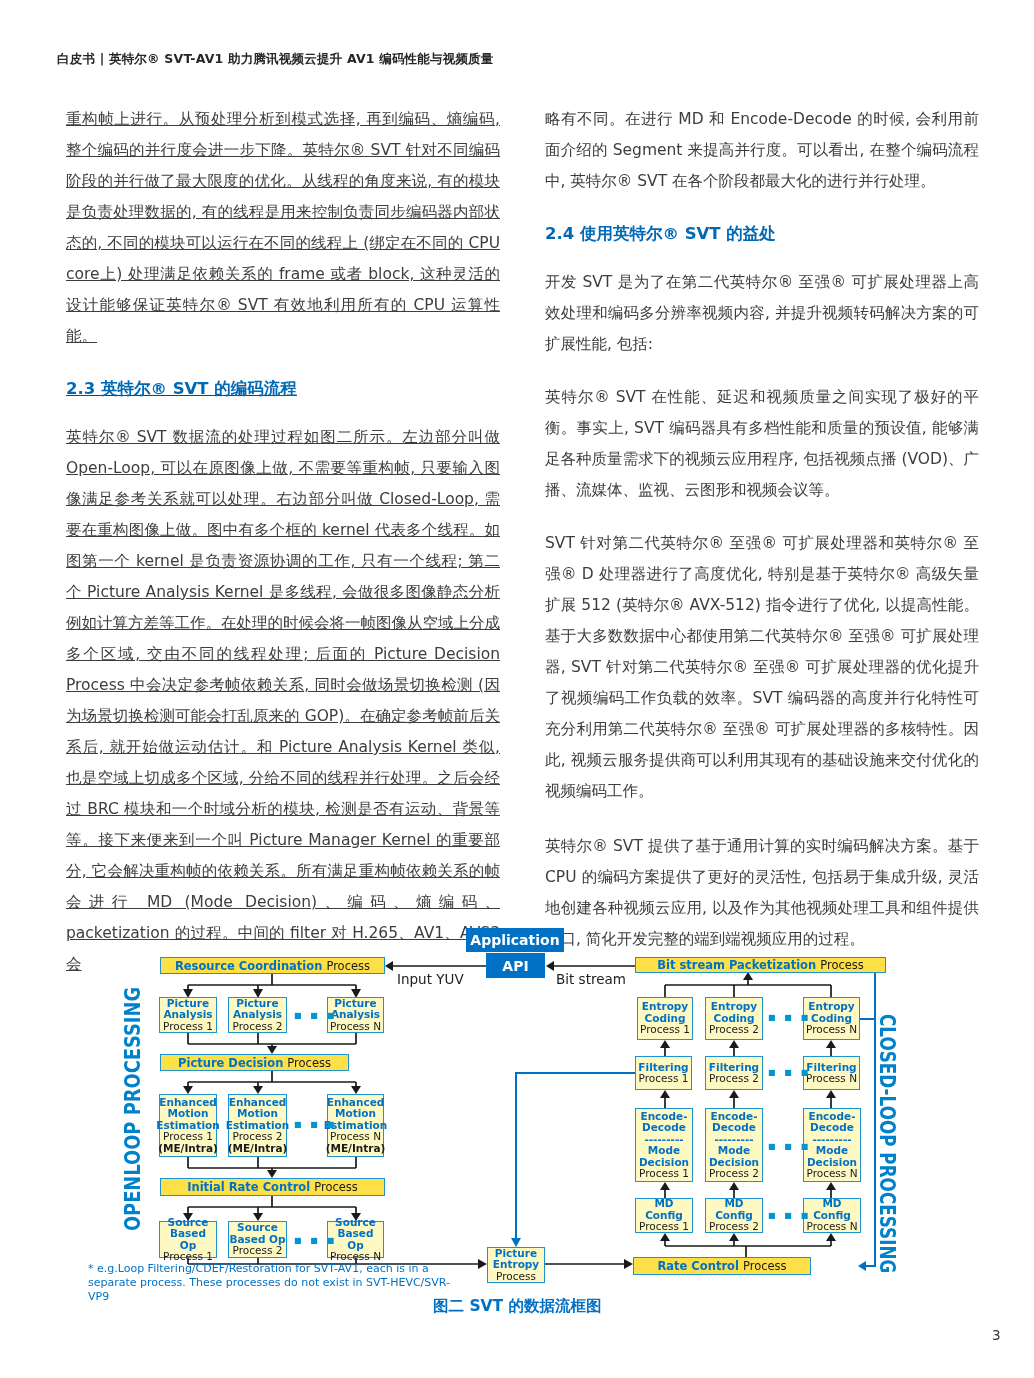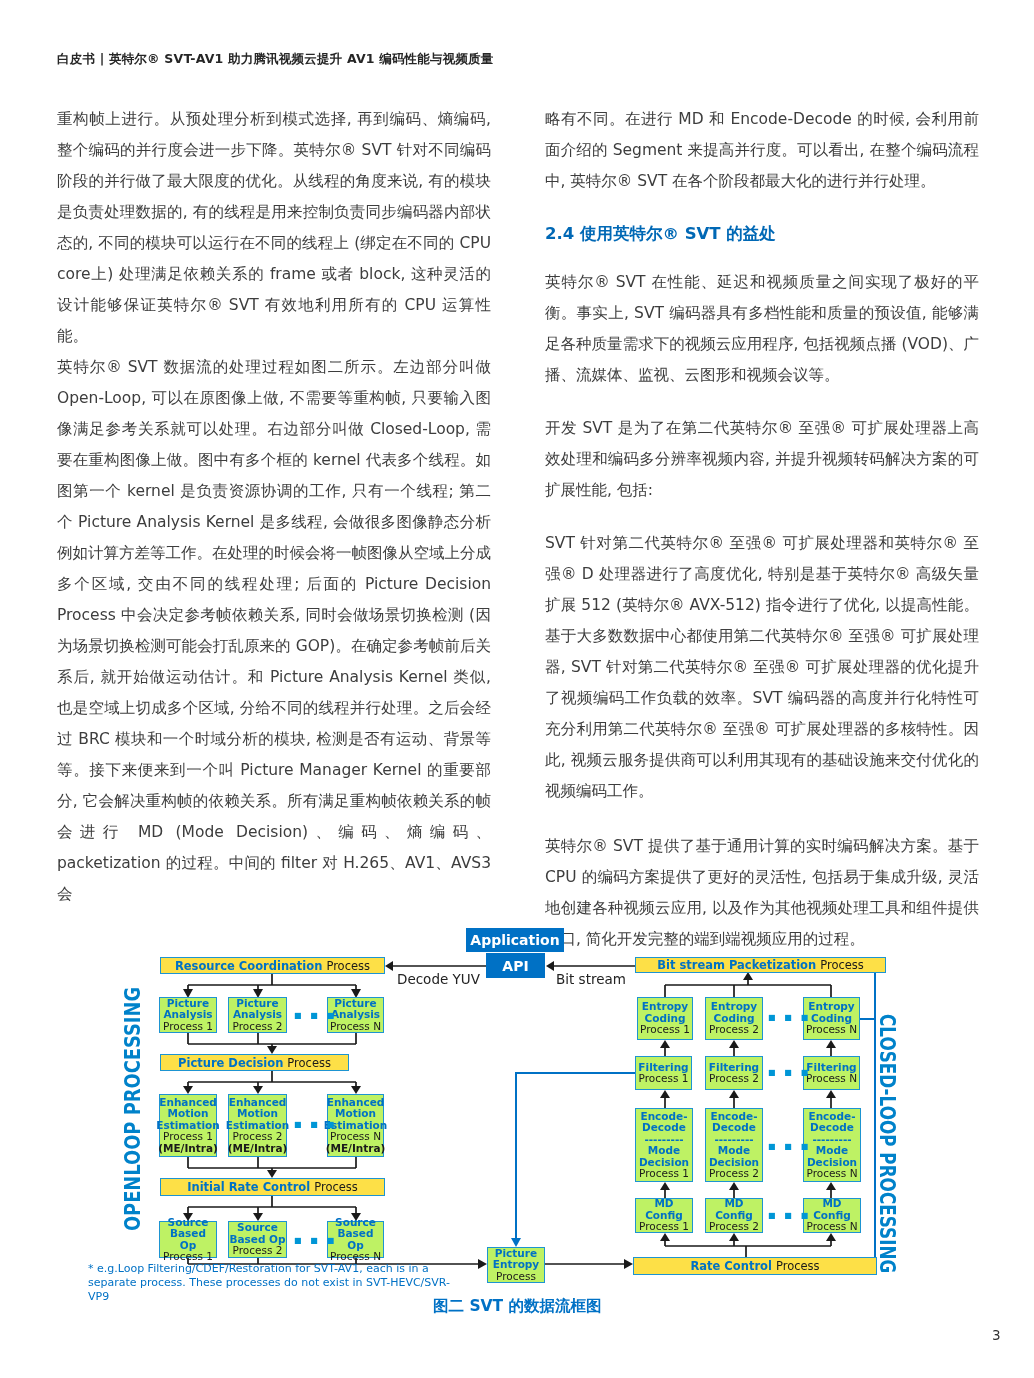--- a/index.html
+++ b/index.html
@@ -1,33 +1,33 @@
 <!DOCTYPE html>
 <html><head>
 <meta charset="utf-8">
 <style>
   html,body{margin:0;padding:0;background:#e8e8e8;}
   .page{position:relative;width:1034px;height:1378px;background:#ffffff;margin:0 auto;
         font-family:"DejaVu Sans",sans-serif;overflow:hidden;}
   .hdr{position:absolute;left:57px;top:51px;font-size:12.5px;font-weight:bold;color:#262626;letter-spacing:.2px;}
   .col{position:absolute;top:104px;width:434px;font-size:15.5px;line-height:31px;color:#3d3d3d;text-align:justify;}
-  .col-left{left:57px;}
+  .col-left{left:66px;text-decoration:underline;}
   .col-right{left:545px;}
   .col p{margin:0 0 22px 0;}
   .col p.tight{margin-bottom:0;}
   .col h3{margin:27px 0 23px 0;font-size:16.5px;line-height:20px;font-weight:bold;color:#0068b5;}
   
   .diagram{position:absolute;left:0;top:0;width:1034px;height:1378px;pointer-events:none;}
   .fillbox{position:absolute;background:#0071c5;color:#fff;font-weight:bold;font-size:14px;
            display:flex;align-items:center;justify-content:center;box-sizing:border-box;}
   .wbox{position:absolute;background:#fde047;border:1.5px solid #1d94d1;box-sizing:border-box;
         display:flex;align-items:center;justify-content:center;font-size:11.5px;white-space:nowrap;}
   .wbox .b{color:#0071c5;font-weight:bold;}
   .wbox .k{color:#1a1a1a;margin-left:4px;}
-  .sbox{position:absolute;background:#bef264;border:1.5px solid #1d94d1;box-sizing:border-box;
+  .sbox{position:absolute;background:#fef9c3;border:1.5px solid #1d94d1;box-sizing:border-box;
         display:flex;flex-direction:column;align-items:center;justify-content:center;
         text-align:center;font-size:10.5px;line-height:11.5px;}
   .sbox .b{color:#0071c5;font-weight:bold;display:block;}
   .sbox .k{color:#1a1a1a;display:block;}
   .sbox .kb{color:#1a1a1a;font-weight:bold;display:block;}
   .dots{position:absolute;color:#0096d6;font-size:8px;letter-spacing:3px;font-weight:bold;}
   .flowlabel{position:absolute;font-size:13.5px;color:#222;}
   .sidelabel{position:absolute;font-weight:bold;font-size:21px;color:#0082ca;text-align:center;white-space:nowrap;}
   .sidelabel.left{transform:rotate(-90deg) scale(.85,1);}
   .sidelabel.right{transform:rotate(90deg) scale(.8,1);}
@@ -38,28 +38,29 @@
 </style>
 </head>
 <body>
 
 <div class="page">
 
   <div class="hdr">白皮书 | 英特尔® SVT-AV1 助力腾讯视频云提升 AV1 编码性能与视频质量</div>
 
   <div class="col col-left">
     <p class="tight">重构帧上进行。从预处理分析到模式选择, 再到编码、熵编码, 整个编码的并行度会进一步下降。英特尔® SVT 针对不同编码阶段的并行做了最大限度的优化。从线程的角度来说, 有的模块是负责处理数据的, 有的线程是用来控制负责同步编码器内部状态的, 不同的模块可以运行在不同的线程上 (绑定在不同的 CPU core上) 处理满足依赖关系的 frame 或者 block, 这种灵活的设计能够保证英特尔® SVT 有效地利用所有的 CPU 运算性能。</p>
+    <h3>2.3 英特尔® SVT 的编码流程</h3>
     <p>英特尔® SVT 数据流的处理过程如图二所示。左边部分叫做 Open-Loop, 可以在原图像上做, 不需要等重构帧, 只要输入图像满足参考关系就可以处理。右边部分叫做 Closed-Loop, 需要在重构图像上做。图中有多个框的 kernel 代表多个线程。如图第一个 kernel 是负责资源协调的工作, 只有一个线程; 第二个 Picture Analysis Kernel 是多线程, 会做很多图像静态分析例如计算方差等工作。在处理的时候会将一帧图像从空域上分成多个区域, 交由不同的线程处理; 后面的 Picture Decision Process 中会决定参考帧依赖关系, 同时会做场景切换检测 (因为场景切换检测可能会打乱原来的 GOP)。在确定参考帧前后关系后, 就开始做运动估计。和 Picture Analysis Kernel 类似, 也是空域上切成多个区域, 分给不同的线程并行处理。之后会经过 BRC 模块和一个时域分析的模块, 检测是否有运动、背景等等。接下来便来到一个叫 Picture Manager Kernel 的重要部分, 它会解决重构帧的依赖关系。所有满足重构帧依赖关系的帧会进行 MD (Mode Decision)、编码、熵编码、packetization 的过程。中间的 filter 对 H.265、AV1、AVS3 会</p>
   </div>
 
   <div class="col col-right">
     <p class="tight">略有不同。在进行 MD 和 Encode-Decode 的时候, 会利用前面介绍的 Segment 来提高并行度。可以看出, 在整个编码流程中, 英特尔® SVT 在各个阶段都最大化的进行并行处理。</p>
     <h3>2.4 使用英特尔® SVT 的益处</h3>
+    <p>开发 SVT 是为了在第二代英特尔® 至强® 可扩展处理器上高效处理和编码多分辨率视频内容, 并提升视频转码解决方案的可扩展性能, 包括:</p>
     <p>英特尔® SVT 在性能、延迟和视频质量之间实现了极好的平衡。事实上, SVT 编码器具有多档性能和质量的预设值, 能够满足各种质量需求下的视频云应用程序, 包括视频点播 (VOD)、广播、流媒体、监视、云图形和视频会议等。</p>
-    <p>开发 SVT 是为了在第二代英特尔® 至强® 可扩展处理器上高效处理和编码多分辨率视频内容, 并提升视频转码解决方案的可扩展性能, 包括:</p>
     <p style="margin-bottom:24px">SVT 针对第二代英特尔® 至强® 可扩展处理器和英特尔® 至强® D 处理器进行了高度优化, 特别是基于英特尔® 高级矢量扩展 512 (英特尔® AVX-512) 指令进行了优化, 以提高性能。基于大多数数据中心都使用第二代英特尔® 至强® 可扩展处理器, SVT 针对第二代英特尔® 至强® 可扩展处理器的优化提升了视频编码工作负载的效率。SVT 编码器的高度并行化特性可充分利用第二代英特尔® 至强® 可扩展处理器的多核特性。因此, 视频云服务提供商可以利用其现有的基础设施来交付优化的视频编码工作。</p>
     <p>英特尔® SVT 提供了基于通用计算的实时编码解决方案。基于 CPU 的编码方案提供了更好的灵活性, 包括易于集成升级, 灵活地创建各种视频云应用, 以及作为其他视频处理工具和组件提供接口, 简化开发完整的端到端视频应用的过程。</p>
   </div>
 
   <div class="diagram">
 
     <svg class="wires" width="1034" height="1378" viewBox="0 0 1034 1378">
       <g stroke="#1a1a1a" stroke-width="1.7" fill="none">
         <path d="M272,974V985 M188,985H356 M188,985V991 M258,985V991 M356,985V991"></path>
         <path d="M188,1033V1044 M258,1033V1044 M356,1033V1044 M188,1044H356 M272,1044V1048"></path>
@@ -113,21 +114,21 @@
       </g>
       <g fill="#0071c5">
         <polygon points="511,1238 521,1238 516,1247"></polygon>
         <polygon points="866,1261 866,1271 858,1266"></polygon>
       </g>
     </svg>
 
     <div class="fillbox" style="left:466px;top:928px;width:98px;height:24px">Application</div>
     <div class="fillbox" style="left:486px;top:953px;width:59px;height:25px">API</div>
 
-    <div class="flowlabel" style="left:397px;top:971px">Decode YUV</div>
+    <div class="flowlabel" style="left:397px;top:971px">Input YUV</div>
     <div class="flowlabel" style="left:556px;top:971px">Bit stream</div>
 
     <div class="sidelabel left" style="left:-17px;top:1097px;width:300px">OPENLOOP PROCESSING</div>
     <div class="sidelabel right" style="left:727px;top:1130px;width:320px">CLOSED-LOOP PROCESSING</div>
 
     <div class="wbox" style="left:160px;top:957px;width:225px;height:17px">
       <span class="b">Resource Coordination</span>
       <span class="k">Process</span>
     </div>
 
@@ -276,21 +277,21 @@
       <span class="b">Config</span>
       <span class="k">Process 2</span>
     </div>
     <div class="sbox" style="left:803px;top:1198px;width:58px;height:35px">
       <span class="b">MD</span>
       <span class="b">Config</span>
       <span class="k">Process N</span>
     </div>
     <span class="dots" style="left:768px;top:1211px">■ ■ ■</span>
 
-    <div class="wbox" style="left:633px;top:1257px;width:244px;height:18px">
+    <div class="wbox" style="left:633px;top:1257px;width:178px;height:18px">
       <span class="b">Rate Control</span>
       <span class="k">Process</span>
     </div>
 
     <div class="footnote">* e.g.Loop Filtering/CDEF/Restoration for SVT-AV1, each is in a separate process. These processes do not exist in SVT-HEVC/SVR-VP9</div>
     <div class="caption">图二 SVT 的数据流框图</div>
   </div>
 
   <div class="pageno">3</div>
 

